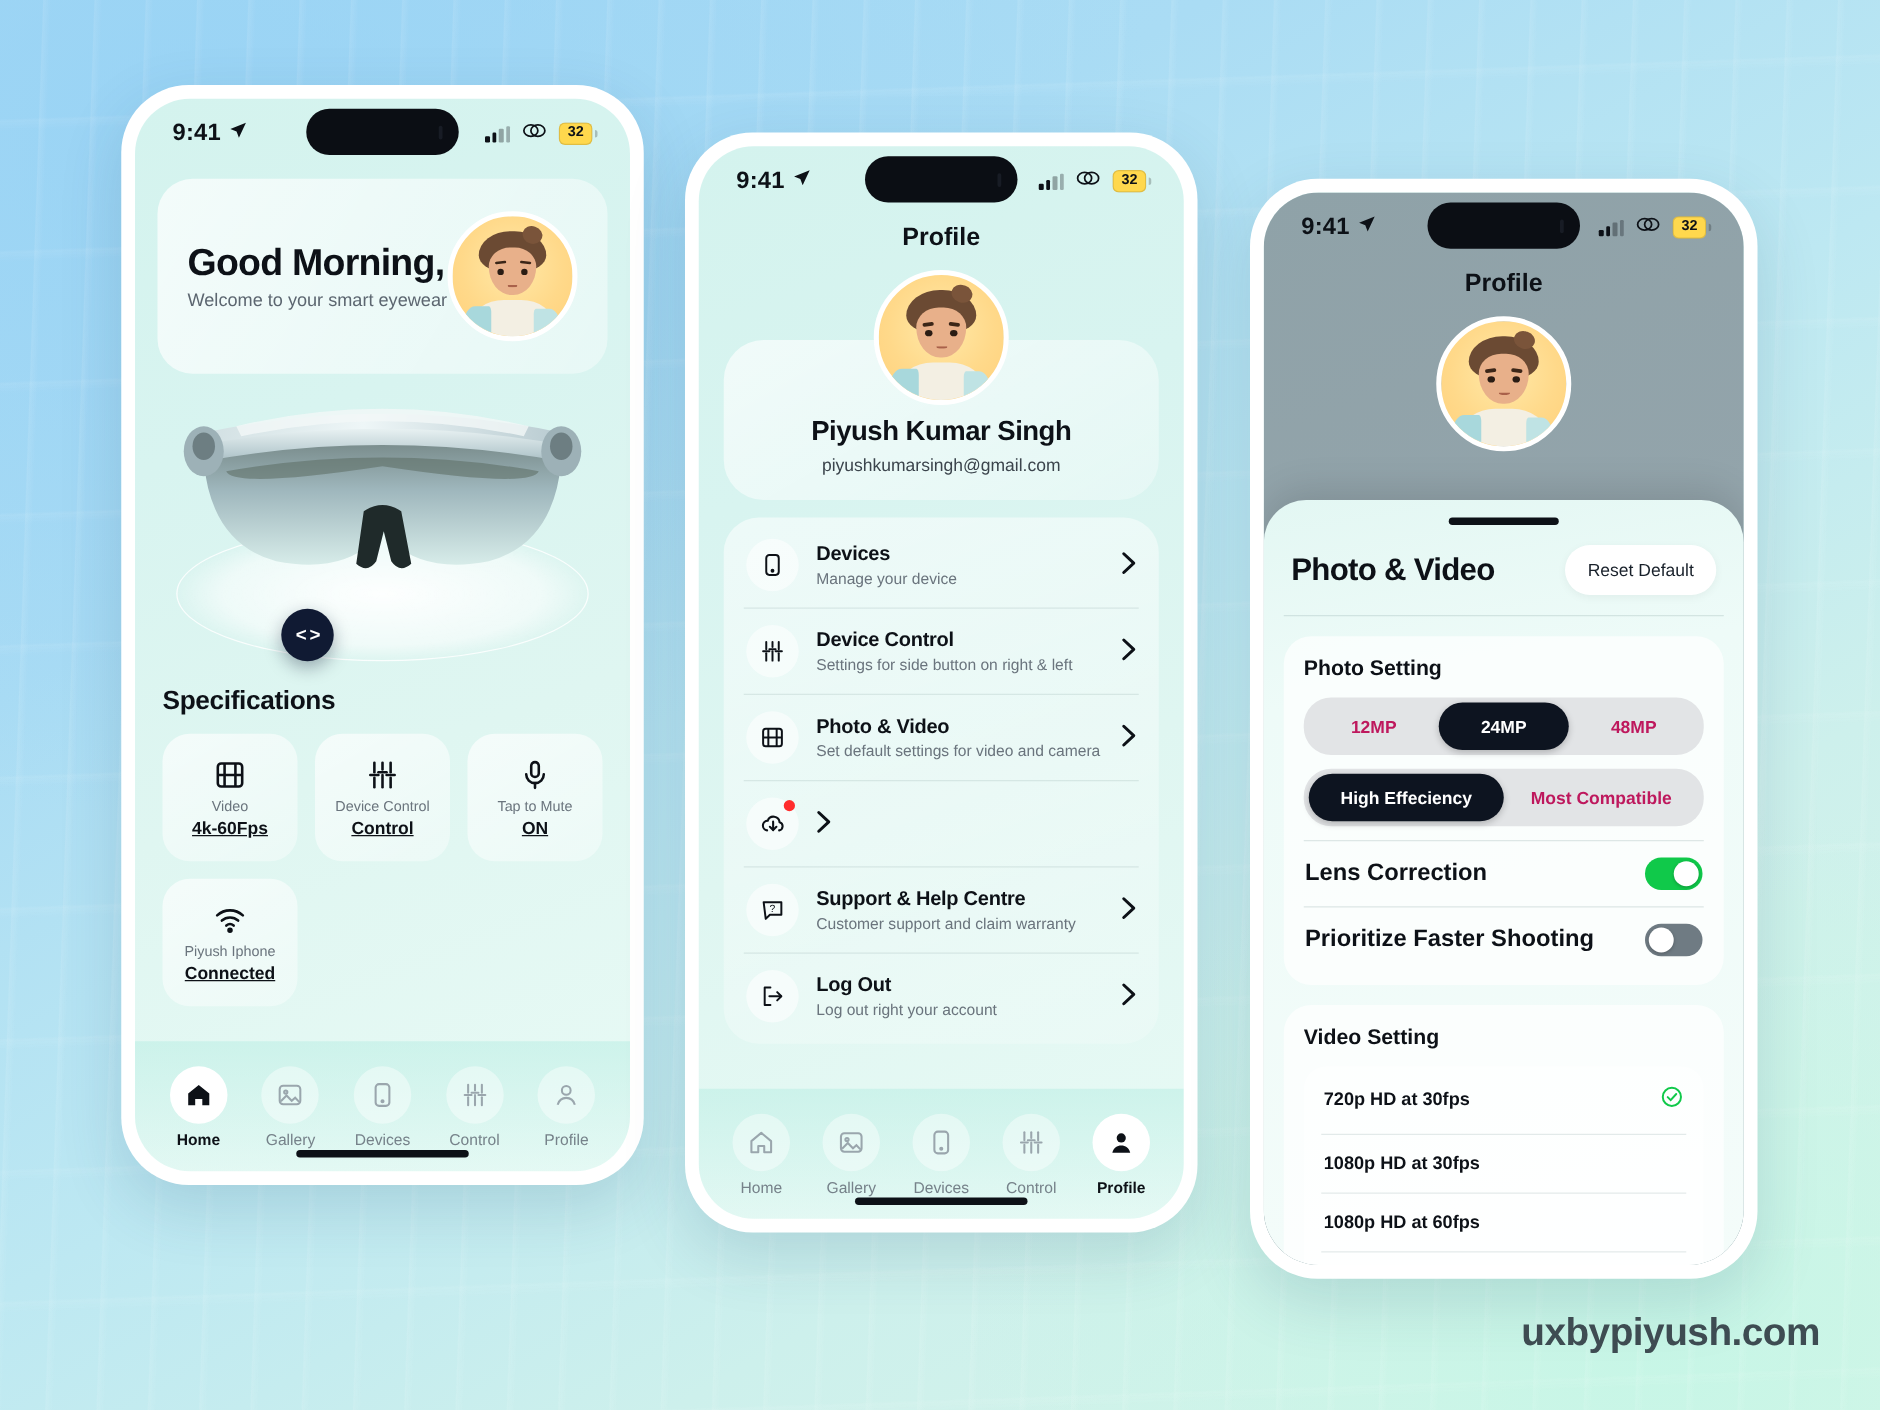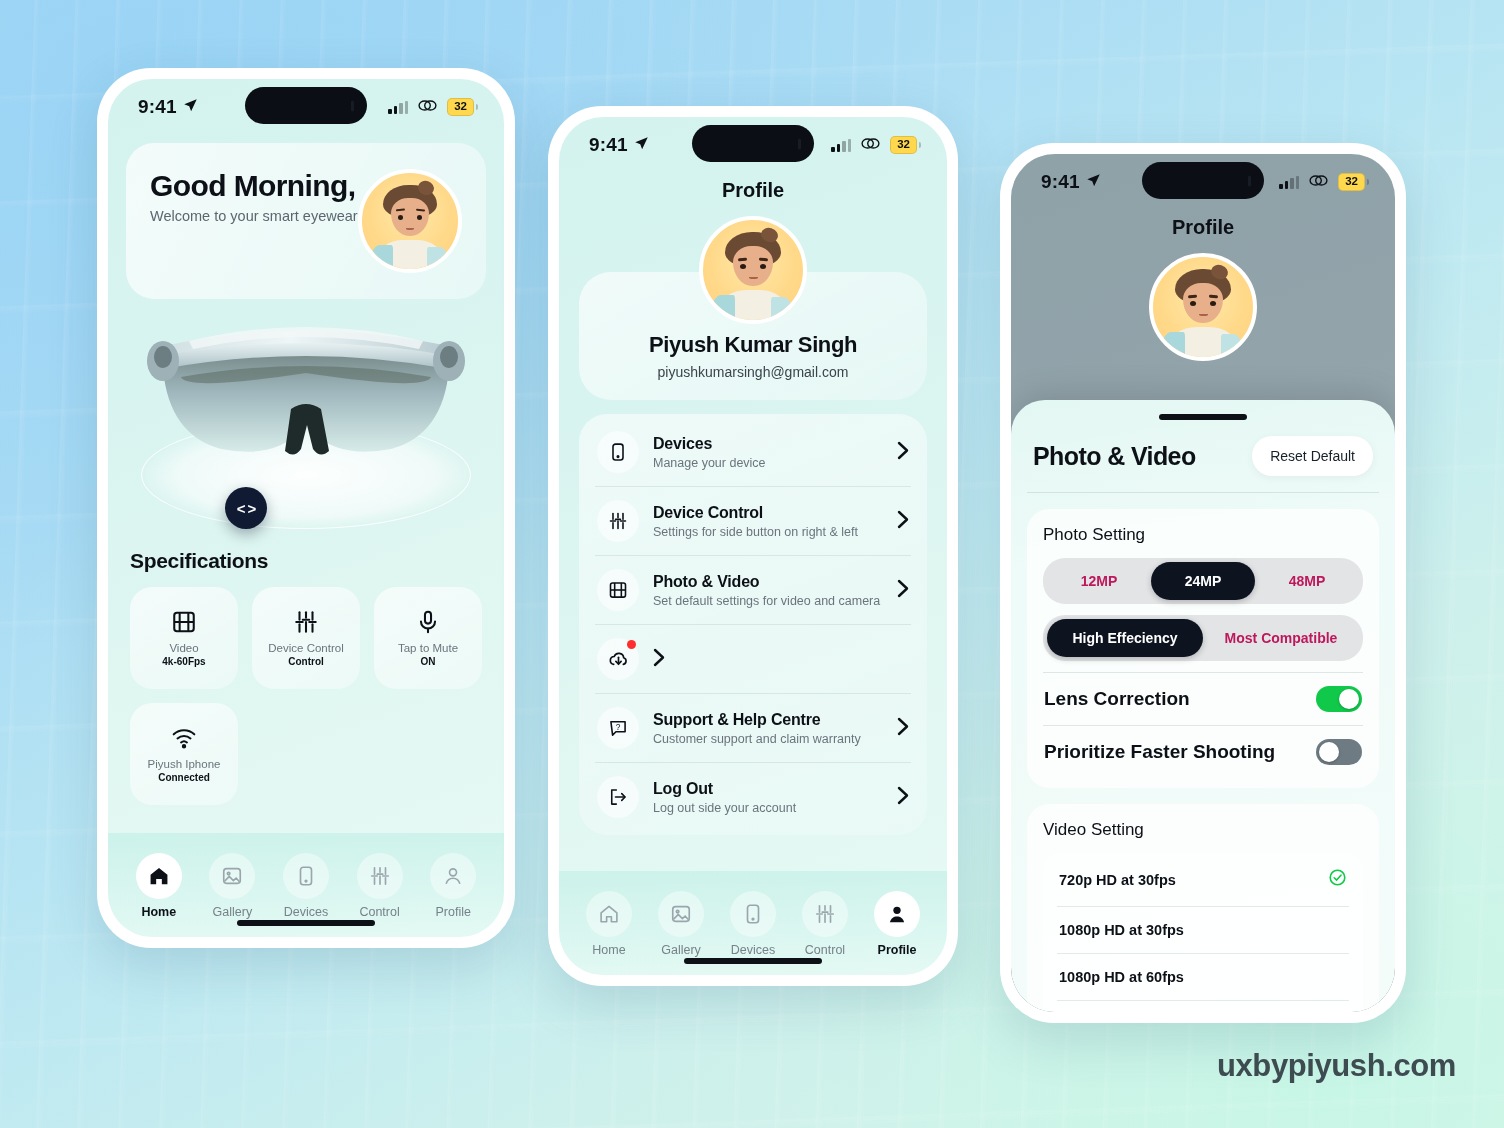--- a/index.html
+++ b/index.html
@@ -75,21 +75,21 @@
     border-radius: 5px; padding: 2px 6px 2.5px;
     line-height: 1; border: 1.5px solid rgba(0,0,0,.12);
   }
   .batt-cap { width:2.5px; height:6px; background: rgba(0,0,0,.22); border-radius:0 2px 2px 0; margin-left:1.5px;}
 
   
   .greet-card {
     margin: 8px 18px 0; padding: 26px 24px;
     background: linear-gradient(120deg, rgba(255,255,255,0.72), rgba(255,255,255,0.38));
     border-radius: 28px;
-    display: flex; align-items: flex-start; justify-content: space-between;
+    display: flex; align-items: center; justify-content: space-between;
     min-height: 132px;
   }
   .greet-title { font-size: 30px; font-weight: 800; color: #0d1117; letter-spacing: -0.6px; }
   .greet-sub { font-size: 14.5px; color: #5c6670; margin-top: 5px; }
   .avatar {
     width: 104px; height: 104px; border-radius: 50%;
     border: 4px solid #fff; flex: none; overflow: hidden;
     background: radial-gradient(circle at 50% 42%, #FFE9A8 0%, #FFD98A 55%, #FFD07A 100%);
     position: relative;
   }
@@ -152,21 +152,21 @@
 
   .spec-grid { display:grid; grid-template-columns: 1fr 1fr 1fr; gap: 14px; flex:1; }
   .spec-card {
     background: linear-gradient(150deg, rgba(255,255,255,.68), rgba(255,255,255,.36));
     border-radius: 22px; height: 102px;
     display:flex; flex-direction:column; align-items:center; justify-content:center; gap:2px;
     padding: 6px;
   }
   .spec-ic { margin-bottom: 5px; display:flex; }
   .spec-lbl { font-size: 11.5px; color:#6a747d; }
-  .spec-val { font-size: 10px; font-weight: 800; color:#0d1117; }
+  .spec-val { font-size: 14px; font-weight: 800; color:#0d1117;text-decoration:underline; }
 
   
   .tabbar {
     position:absolute; left:0; right:0; bottom:0;
     padding: 10px 14px 0;
     display:flex; align-items:flex-start; justify-content:space-between;
     height: 104px;
     background: linear-gradient(180deg, rgba(186,238,228,.55), rgba(215,246,240,.2));
   }
   .tab {
@@ -248,21 +248,21 @@
   .sheet-title { font-size: 25px; font-weight:800; color:#0d1117; letter-spacing:-0.6px;}
   .reset-btn {
     background:#fff; border-radius: 22px; padding: 12px 18px;
     font-size: 14px; color:#18202a; font-weight:500;
     box-shadow: 0 2px 8px rgba(0,0,0,.05);
   }
   .panel {
     background: rgba(255,255,255,.70);
     border-radius: 22px; margin-top: 16px; padding: 16px 16px 10px;
   }
-  .panel-title { font-size: 17px; font-weight:400; color:#0d1117; margin-bottom: 13px;}
+  .panel-title { font-size: 17px; font-weight:700; color:#0d1117; margin-bottom: 13px;}
   .seg {
     background:#e2e4e6; border-radius: 22px; padding: 4px;
     display:flex; margin-bottom: 11px;
   }
   .seg-opt {
     flex:1; text-align:center; padding: 11px 4px; border-radius: 20px;
     font-size: 14px; font-weight:700; color:#be185d;
   }
   .seg-opt.on { background:#0d1420; color:#fff; box-shadow: 0 2px 6px rgba(0,0,0,.22);}
   .row {
@@ -659,21 +659,21 @@
       <div class="menu-item">
         <span class="mi-ic">
           <svg width="20" height="20" viewBox="0 0 24 24" fill="none" stroke="#0d1117" stroke-width="1.9" stroke-linecap="round" stroke-linejoin="round">
             <path d="M10 3.5H4.5v17H10"></path>
               <line x1="9" y1="12" x2="20" y2="12"></line>
               <path d="M16.5 8l4 4-4 4"></path>
           </svg>
         </span>
         <span class="mi-txt">
           <span class="mi-title">Log Out</span>
-          <span class="mi-sub" style="display:block">Log out side your account</span>
+          <span class="mi-sub" style="display:block">Log out right your account</span>
         </span>
         <span class="chev">
           <svg width="12" height="19" viewBox="0 0 12 19" fill="none" stroke="#0d1117" stroke-width="2.4" stroke-linecap="round" stroke-linejoin="round">
               <path d="M2 2 L10 9.5 L2 17"></path>
             </svg>
         </span>
       </div>
 
     </div>
 

